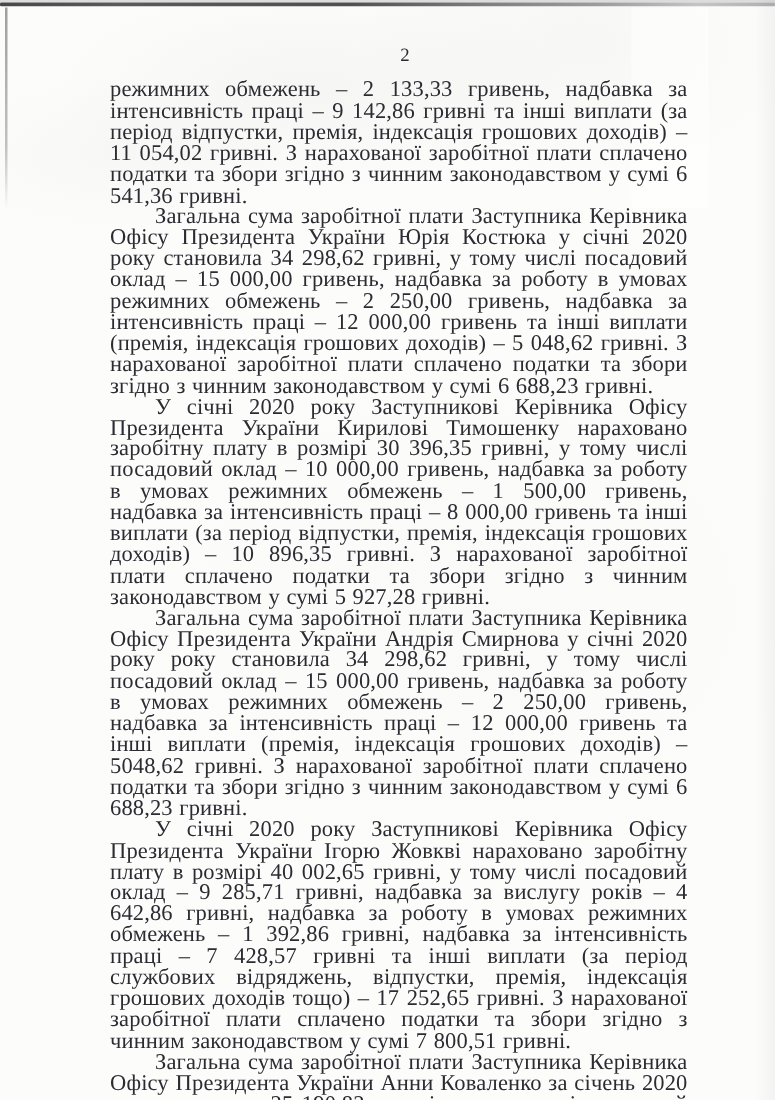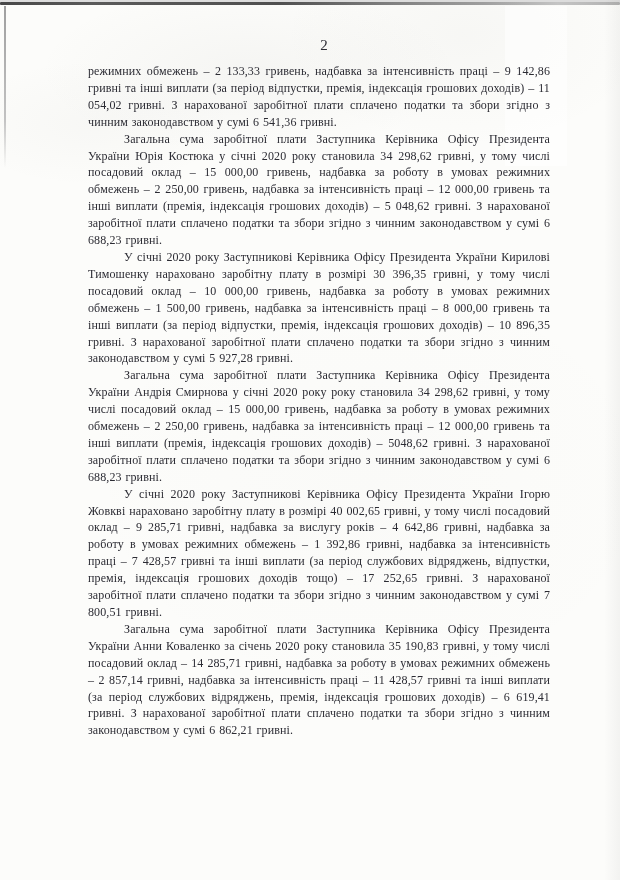--- a/index.html
+++ b/index.html
@@ -66,21 +66,21 @@
     font-size: 15px;
     line-height: 17px;
   }
   .body-text {
     position: absolute;
     top: 63px; left: 88px;
     width: 462px;
   }
   .body-text p {
     margin: 0;
-    font-size: 12px;
+    font-size: 18px;
     line-height: 16.9px;
     text-align: justify;
     text-justify: inter-word;
     text-indent: 36px;
     letter-spacing: 0.12px;
     word-spacing: 0.6px;
   }
   .body-text p:first-child {
     text-indent: 0;
   }

